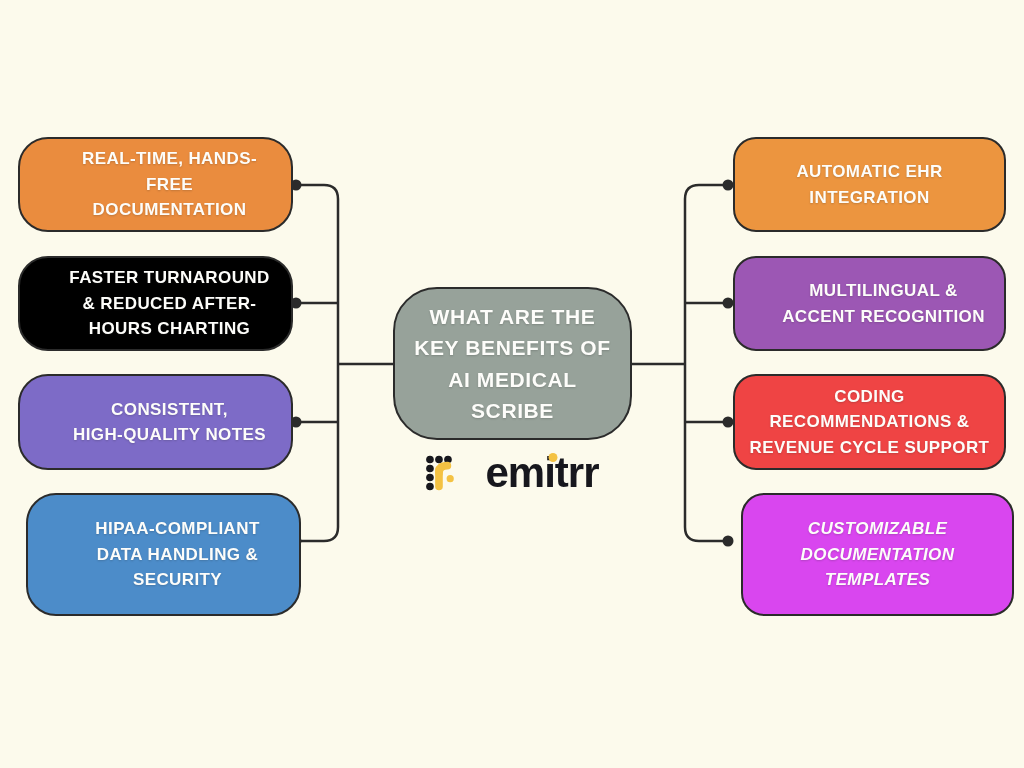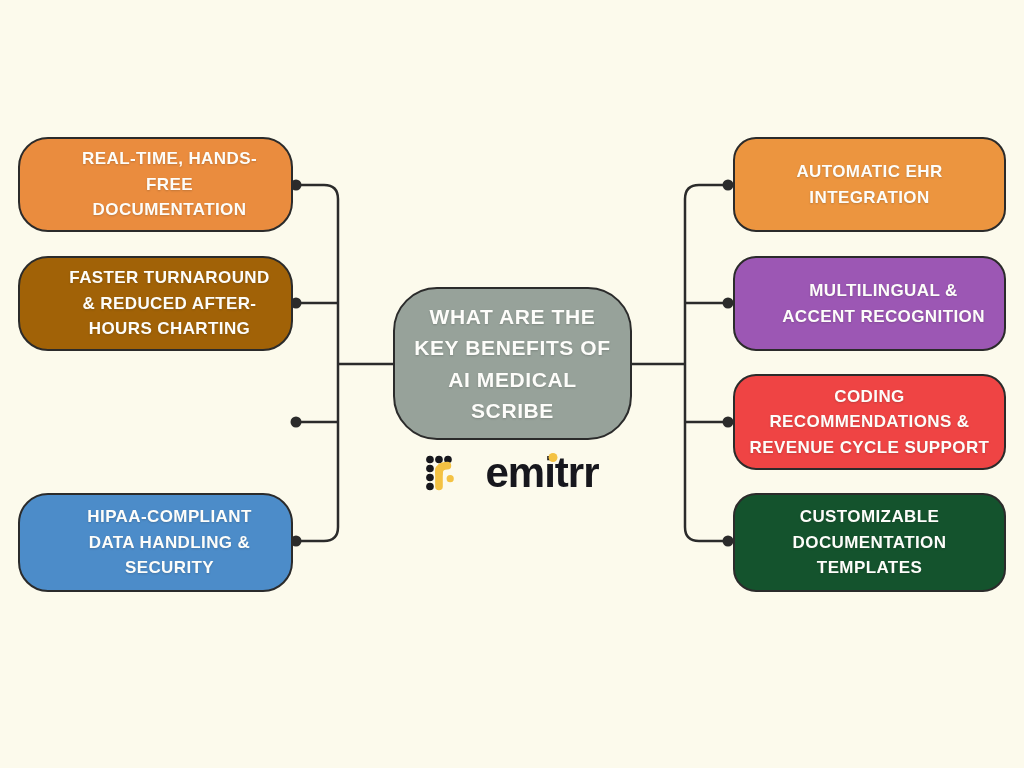--- a/index.html
+++ b/index.html
@@ -30,21 +30,21 @@
     letter-spacing:0.4px;
     white-space:pre-line;
     padding:6px 12px;
     text-shadow:0 1px 2px rgba(40,40,40,0.22);
   }
   .branch-left{left:18px;width:275px;padding-left:40px;}
   .branch-right{left:733px;width:273px;border-radius:23px;}
   .b1{top:137px;height:95px;}
   .b2{top:256px;height:95px;}
   .b3{top:374px;height:96px;}
-  .b4{top:493px;height:99px;}
+  .b4{top:493px;height:123px;margin-left:8px;}
   .center-node{
     left:393px;top:287px;width:239px;height:153px;
     border-radius:44px;
     font-size:21px;
     letter-spacing:0.6px;
     line-height:1.48;
     padding:10px 14px;
   }
   .logo{
     position:absolute;left:512px;top:452px;
@@ -90,40 +90,42 @@
       <circle cx="728" cy="185" r="5.5"></circle>
       <circle cx="728" cy="303" r="5.5"></circle>
       <circle cx="728" cy="422" r="5.5"></circle>
       <circle cx="728" cy="541" r="5.5"></circle>
     </g>
   </svg>
 
   <div class="node branch-left b1" style="background-color: rgb(234, 140, 62);">REAL-TIME, HANDS-
 FREE
 DOCUMENTATION</div>
-  <div class="node branch-left b2" style="background-color: #a16207;">FASTER TURNAROUND
+  <div class="node branch-left b2" style="background-color: #000000;">FASTER TURNAROUND
 &amp; REDUCED AFTER-
 HOURS CHARTING</div>
+  <div class="node branch-left b3" style="background-color: rgb(125, 107, 199);">CONSISTENT,
+HIGH-QUALITY NOTES</div>
   <div class="node branch-left b4" style="background-color: rgb(76, 140, 201);">HIPAA-COMPLIANT
 DATA HANDLING &amp;
 SECURITY</div>
 
   <div class="node center-node" style="background-color: rgb(151, 162, 154);">WHAT ARE THE
 KEY BENEFITS OF
 AI MEDICAL
 SCRIBE</div>
 
   <div class="node branch-right b1" style="background-color: rgb(236, 149, 63);">AUTOMATIC EHR
 INTEGRATION</div>
   <div class="node branch-right b2" style="background-color: rgb(156, 87, 180); padding-left: 40px;">MULTILINGUAL &amp;
 ACCENT RECOGNITION</div>
   <div class="node branch-right b3" style="background-color: #ef4444;">CODING
 RECOMMENDATIONS &amp;
 REVENUE CYCLE SUPPORT</div>
-  <div class="node branch-right b4" style="background-color: #14532d;">CUSTOMIZABLE
+  <div class="node branch-right b4" style="background-color: #d946ef; font-style: italic;">CUSTOMIZABLE
 DOCUMENTATION
 TEMPLATES</div>
 
   <div class="logo">
     <svg class="logo-mark" width="36" height="40" viewBox="0 0 32 32">
       <g fill="#17171D">
         <circle cx="4" cy="4" r="3.4"></circle>
         <circle cx="12" cy="4" r="3.4"></circle>
         <circle cx="20" cy="4" r="3.4"></circle>
         <circle cx="4" cy="12" r="3.4"></circle>

